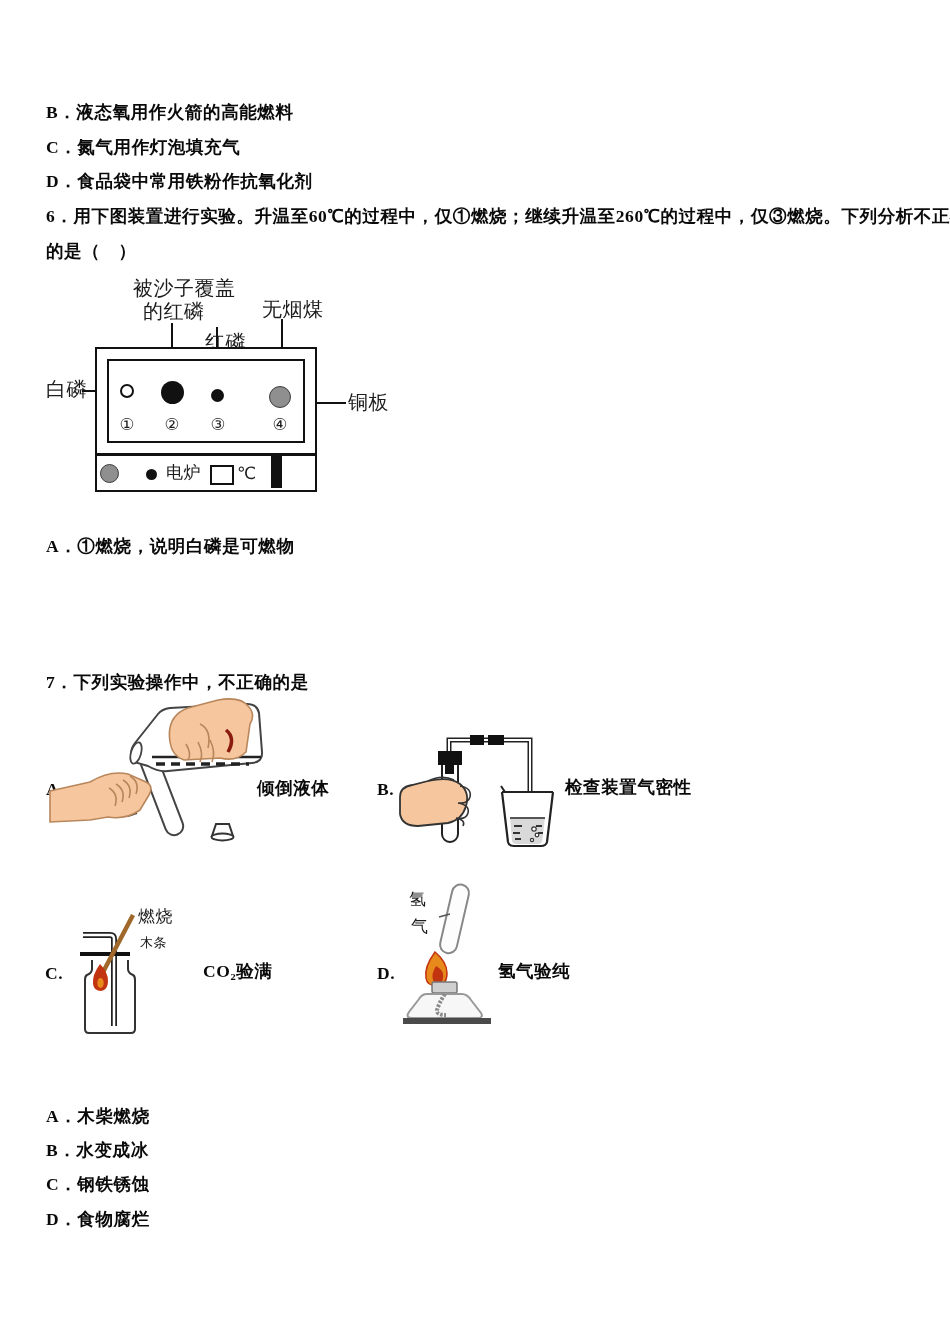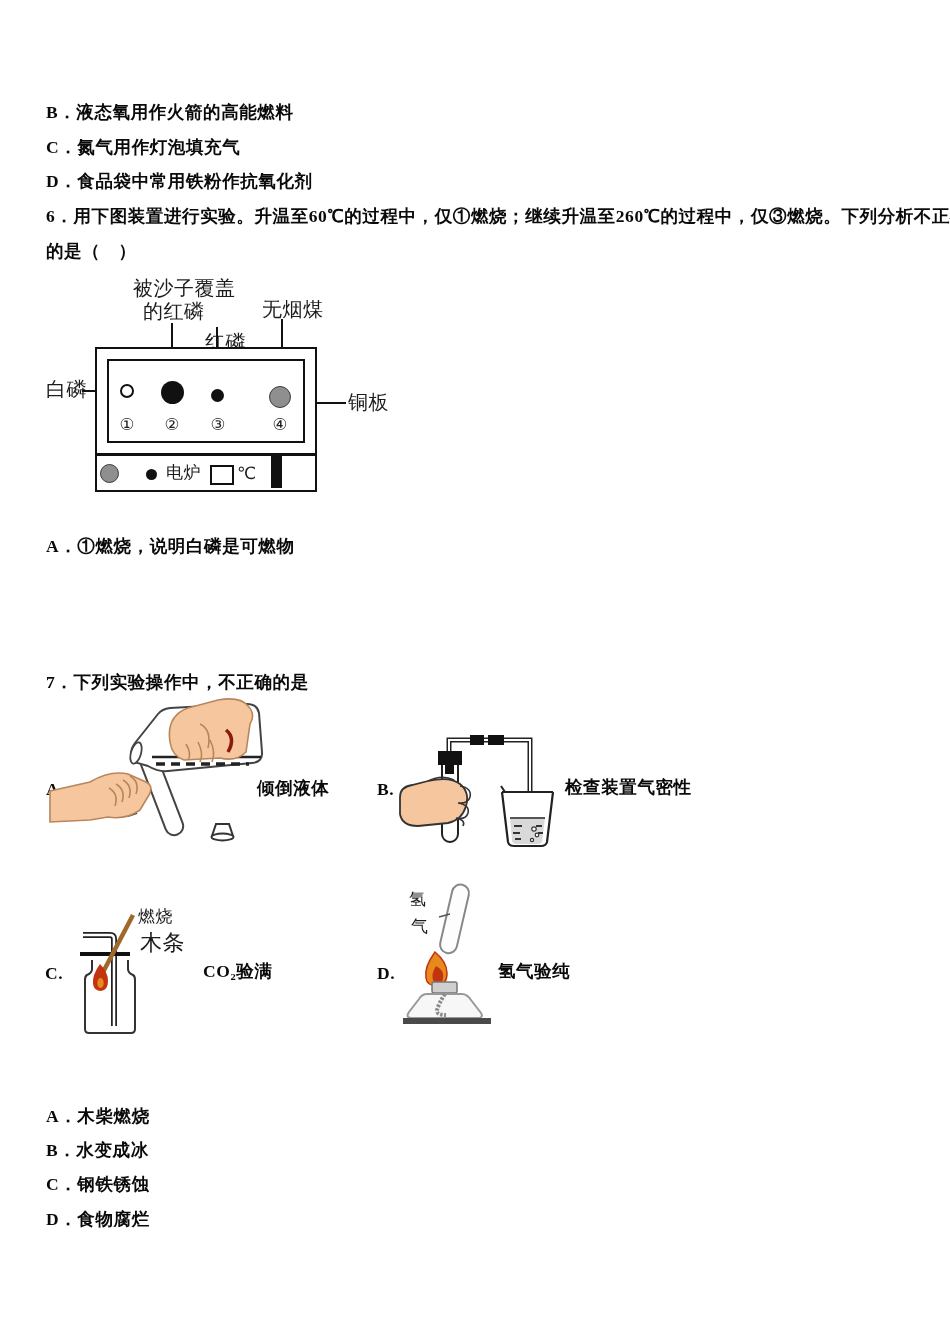--- a/index.html
+++ b/index.html
@@ -136,21 +136,21 @@
       <path d="M116,124 l8,0 M115,131 l7,0 M117,137 l6,0 M138,124 l6,0 M140,131 l5,0" stroke="#333" stroke-width="2"></path>
       <circle cx="136" cy="127" r="2.2" fill="#fff" stroke="#333" stroke-width="1.2"></circle>
       <circle cx="139" cy="133" r="1.8" fill="#fff" stroke="#333" stroke-width="1.2"></circle>
       <circle cx="134" cy="138" r="1.6" fill="#fff" stroke="#333" stroke-width="1.2"></circle>
     </g>
   </svg>
 
   <div class="bt" style="left:45px;top:964px;">C.</div>
   <div class="bt" style="left:203px;top:962px;text-align:center;">CO₂验满</div>
   <div class="dt" style="left:138px;top:908px;font-size:17px;">燃烧</div>
-  <div class="dt" style="left:140px;top:934px;font-size:22px;">木条</div>
+  <div class="dt" style="left:140px;top:934px;font-size:13px;">木条</div>
   <svg style="left:55px;top:878px;" width="110" height="160" viewBox="0 0 110 160">
 
     <g>
       <path d="M37,82 L37,91 Q37,95 32,97 Q30,98 30,102 L30,151 Q30,155 34,155 L76,155 Q80,155 80,151 L80,102 Q80,98 78,97 Q73,95 73,91 L73,82" fill="#ffffff" stroke="#333" stroke-width="2"></path>
     </g>
 
     <g>
       <path d="M28,57 L55,57 Q59,57 59,61 L59,148" fill="none" stroke="#222" stroke-width="6"></path>
       <path d="M28,57 L55,57 Q59,57 59,61 L59,148" fill="none" stroke="#fff" stroke-width="2.5"></path>
     </g>

